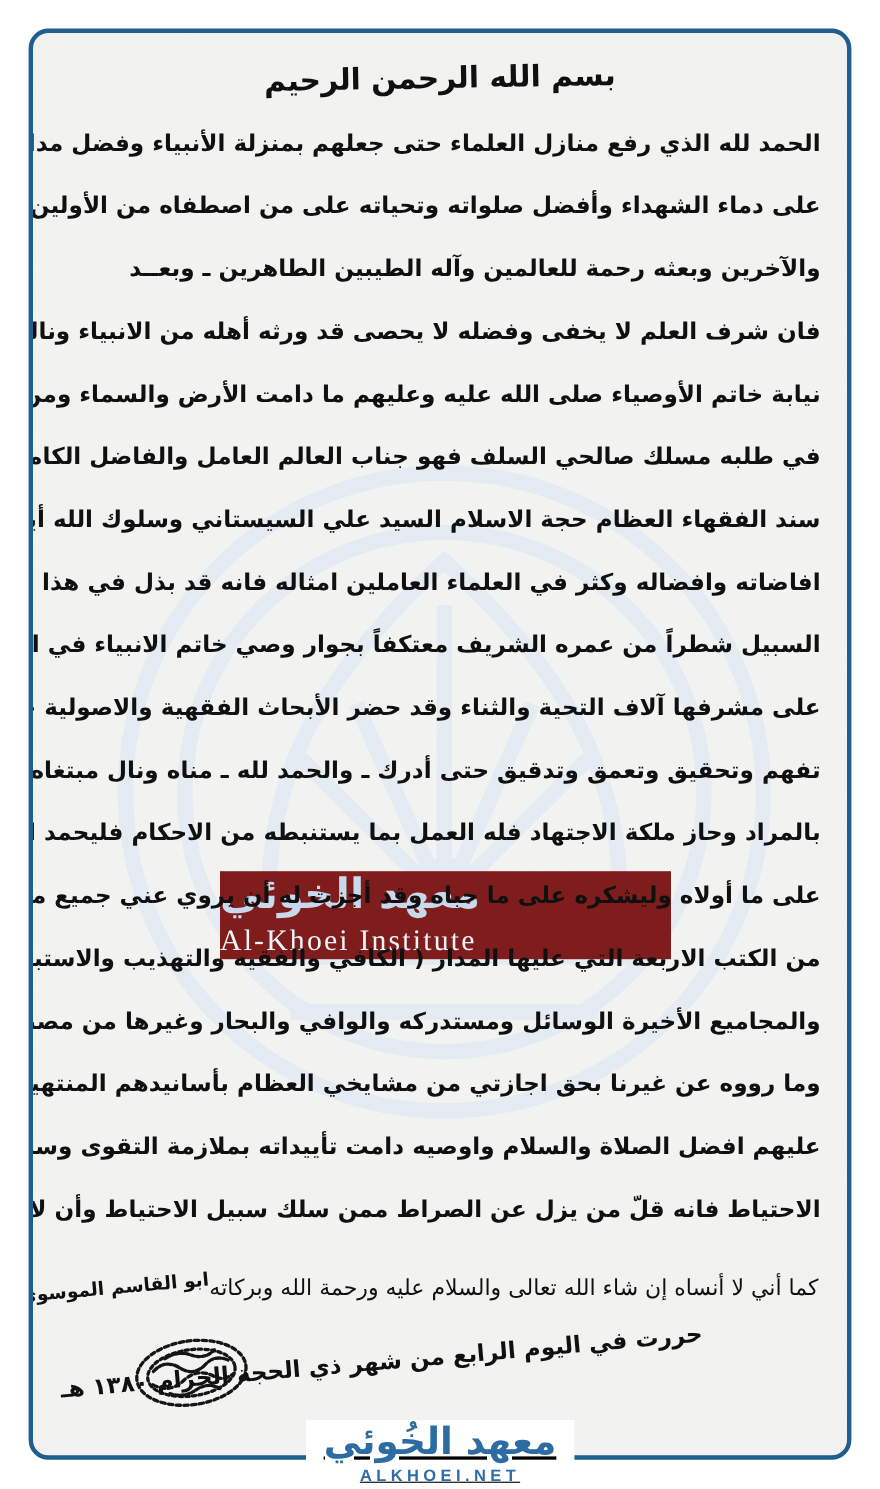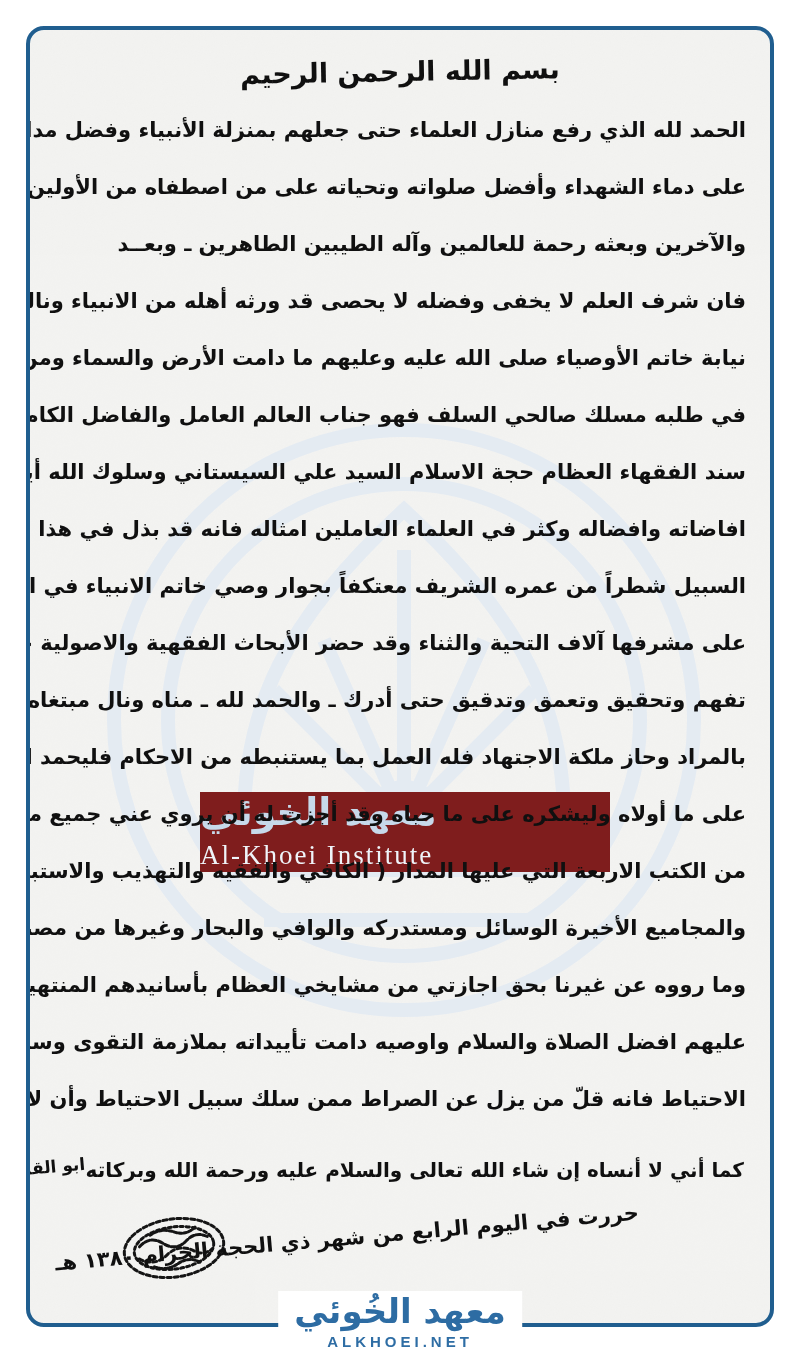--- a/index.html
+++ b/index.html
@@ -41,37 +41,37 @@
   .hand{
     height:57px;line-height:57px;font-size:21px;font-weight:bold;
     white-space:nowrap;text-align:justify;text-align-last:justify;
     overflow:visible;
   }
   .hand::after{content:"";display:inline-block;width:100%;}
   .closing-row{
     position:absolute;left:40px;right:26px;top:1128px;direction:rtl;
     display:flex;justify-content:space-between;align-items:flex-start;color:#101010;
   }
-  .closing-line{font-size:20px;font-weight:bold;white-space:nowrap;}
+  .closing-line{font-size:20px;font-weight:normal;white-space:nowrap;}
   .signature{
     font-size:17px;font-weight:bold;white-space:nowrap;transform:rotate(-5deg);
     margin-top:6px;
   }
   .date-row{
     position:absolute;left:0;right:0;top:1168px;height:110px;color:#101010;
   }
   .date-line{
     position:absolute;right:130px;top:28px;direction:rtl;font-size:21px;
     font-weight:bold;white-space:nowrap;transform:rotate(-5deg);
   }
   .seal{position:absolute;left:88px;top:14px;transform:rotate(-8deg);}
   
   .logo{
     position:absolute;left:50%;transform:translateX(-50%);bottom:2px;
-    background:#ffffff;padding:0 16px 2px 16px;text-align:center;z-index:6;
+    background:#ffffff;padding:0 16px 2px 16px;text-align:center;z-index:6;text-decoration:underline;
   }
   .logo-ar{
     direction:rtl;font-size:34px;line-height:40px;font-weight:bold;color:#2d6ca3;
     font-family:"DejaVu Sans",sans-serif;
   }
   .logo-site{
     font-size:15px;font-weight:bold;letter-spacing:4px;color:#2e6da4;
     font-family:"Liberation Sans",sans-serif;margin-top:2px;
   }
 </style>

